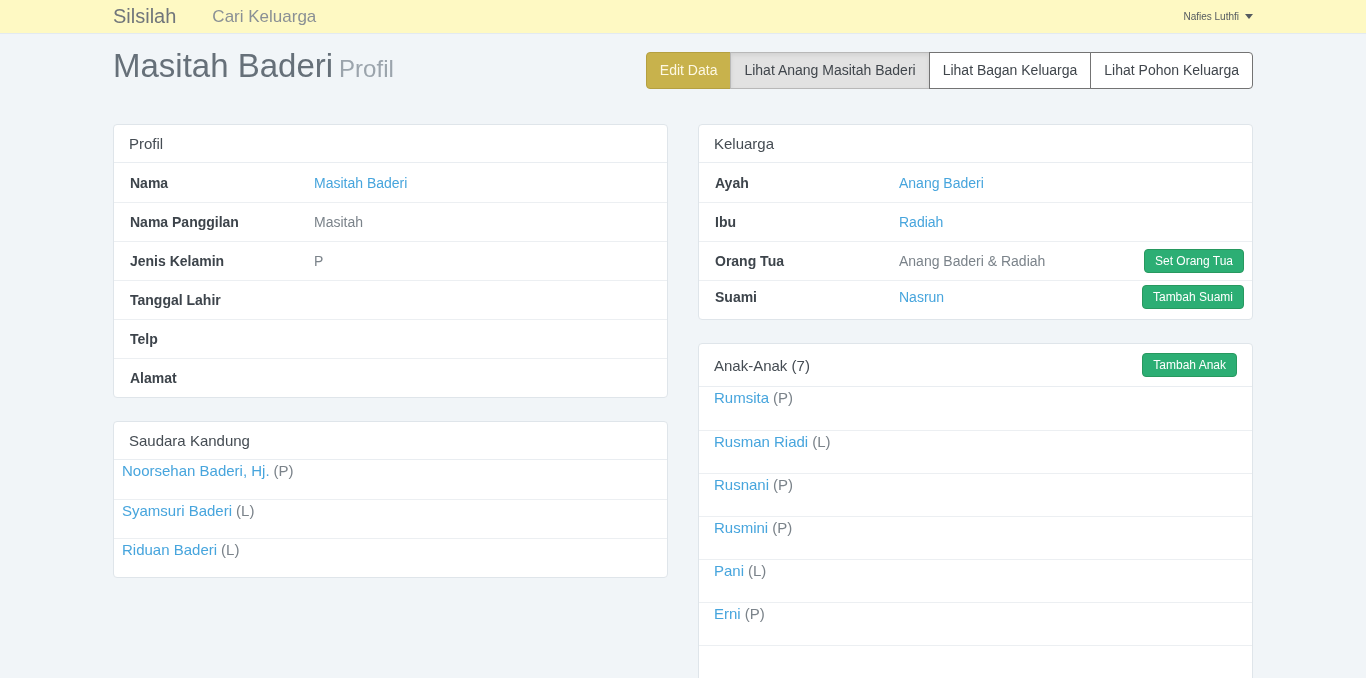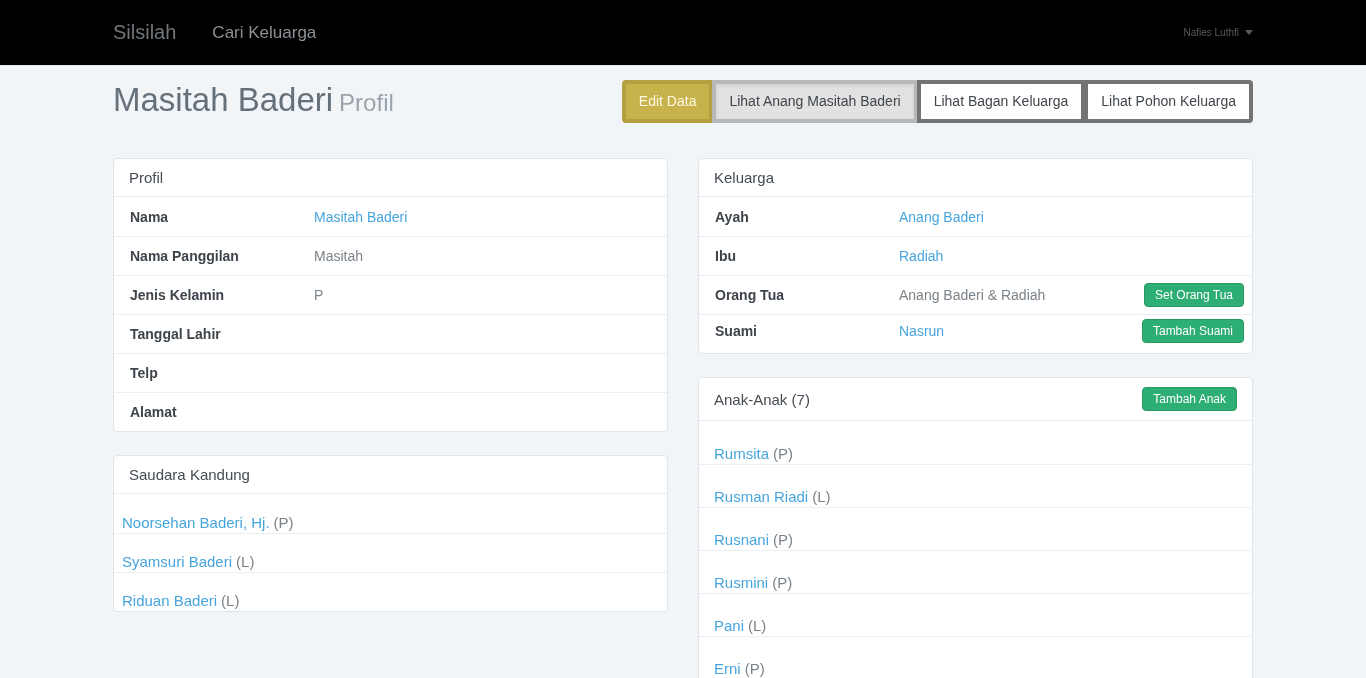--- a/index.html
+++ b/index.html
@@ -7,22 +7,22 @@
   body {
     font-family: "Liberation Sans", "DejaVu Sans", sans-serif;
     background: #f1f5f8;
     color: #40464c;
     font-size: 14px;
   }
   a { text-decoration: none; }
 
   
   .navbar {
-    height: 66px;
-    background: #000000;
+    height: 34px;
+    background: #fef9c3;
     border-bottom: 1px solid #e3eaf0;
     display: flex;
     align-items: center;
     text-align: right;
   }
   .navbar-inner {
     width: 1140px;
     margin: 0 auto;
     display: flex;
     align-items: center;
@@ -78,21 +78,21 @@
   }
 
   
   .btn-group { display: flex; margin-top: 2px; }
   .btn {
     font-family: inherit;
     font-size: 14px;
     line-height: 19px;
     padding: 8px 13px;
     background: #ffffff;
-    border: 4px solid #737373;
+    border: 1px solid #737373;
     color: #40464c;
     cursor: pointer;
     margin-left: -1px;
     white-space: nowrap;
   }
   .btn:first-child { margin-left: 0; border-radius: 4px 0 0 4px; }
   .btn:last-child { border-radius: 0 4px 4px 0; }
   .btn-warning {
     background: #c8b24c;
     border-color: #b5a041;
@@ -161,21 +161,21 @@
     padding: 4px 10px;
     cursor: pointer;
     white-space: nowrap;
   }
   .keluarga-panel .detail-row:last-child { padding-bottom: 9px; }
 
   
   .list-row {
     min-height: 39px;
     display: flex;
-    align-items: flex-end;
+    align-items: flex-start;
     padding: 2px 8px;
     font-size: 15px;
   }
   .list-row + .list-row { border-top: 1px solid #eceff2; }
   .anak-panel .list-row {
     min-height: 43px;
     padding: 2px 15px;
   }
   .anak-panel .partial-row {
     border-top: 1px solid #eceff2;

